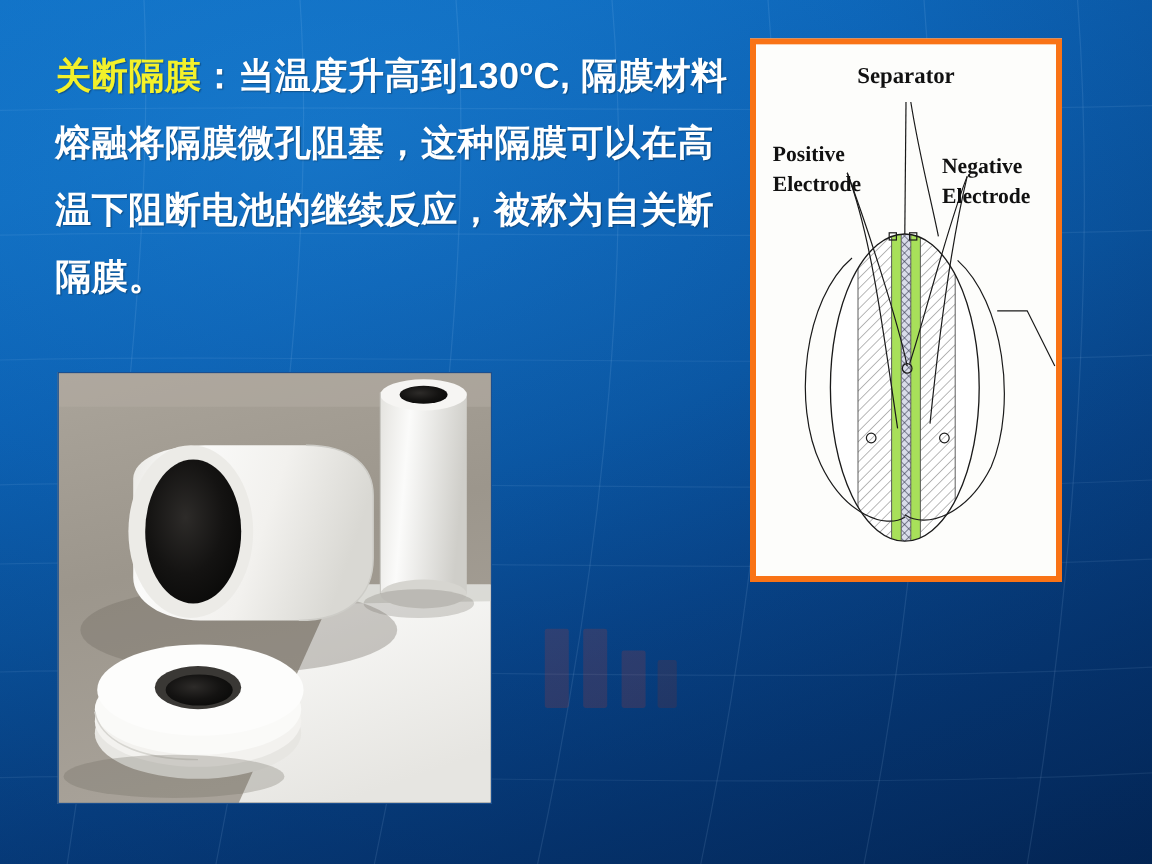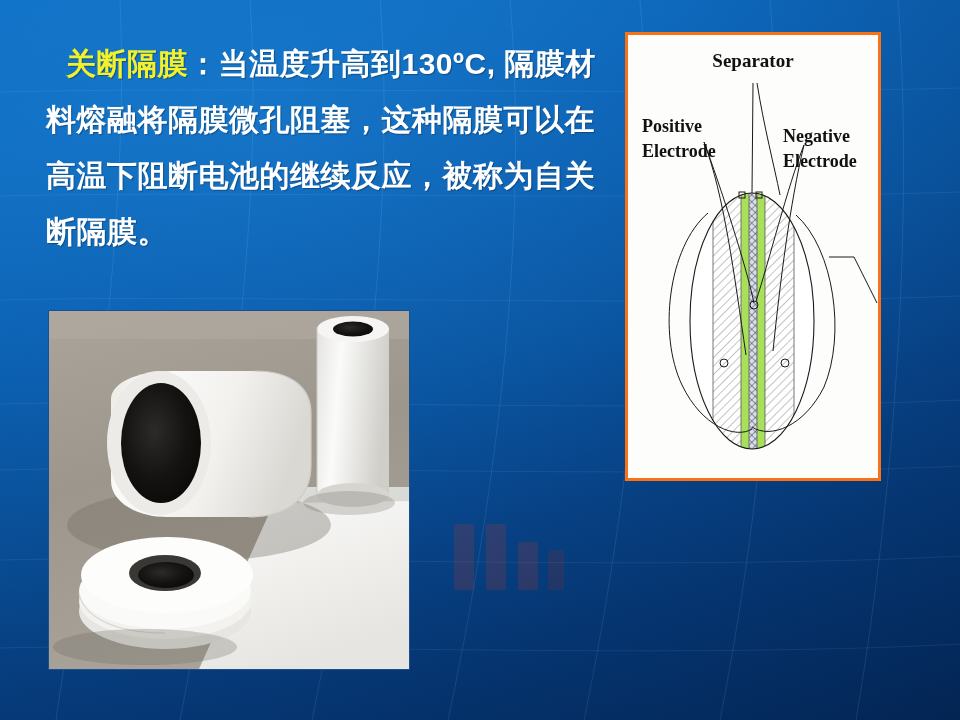--- a/index.html
+++ b/index.html
@@ -51,21 +51,20 @@
     width: 566px;
     line-height: 56px;
     font-size: 30px;
     font-weight: 700;
     letter-spacing: .5px;
     color: #ffffff;
     text-shadow: 1px 1px 1px rgba(0,0,0,.30);
   }
   .headline .kw {
     color: #f3f12a;
-    margin-left: 20px;
   }
 
   
   .photo {
     position: absolute;
     left: 48px;
     top: 310px;
     width: 360px;
     height: 358px;
     border: 1px solid #1b4f8f;
@@ -75,21 +74,21 @@
   .photo svg { display: block; width: 100%; height: 100%; }
 
   
   .diagram {
     position: absolute;
     left: 625px;
     top: 32px;
     width: 250px;
     height: 443px;
     background: #fdfdfb;
-    border: 3px solid #f97316;
+    border: 5px solid #f97316;
     overflow: hidden;
   }
   .diagram svg { display: block; width: 100%; height: 100%; }
 
   
   .caption {
     position: absolute;
     left: 470px;
     top: 500px;
     width: 415px;

